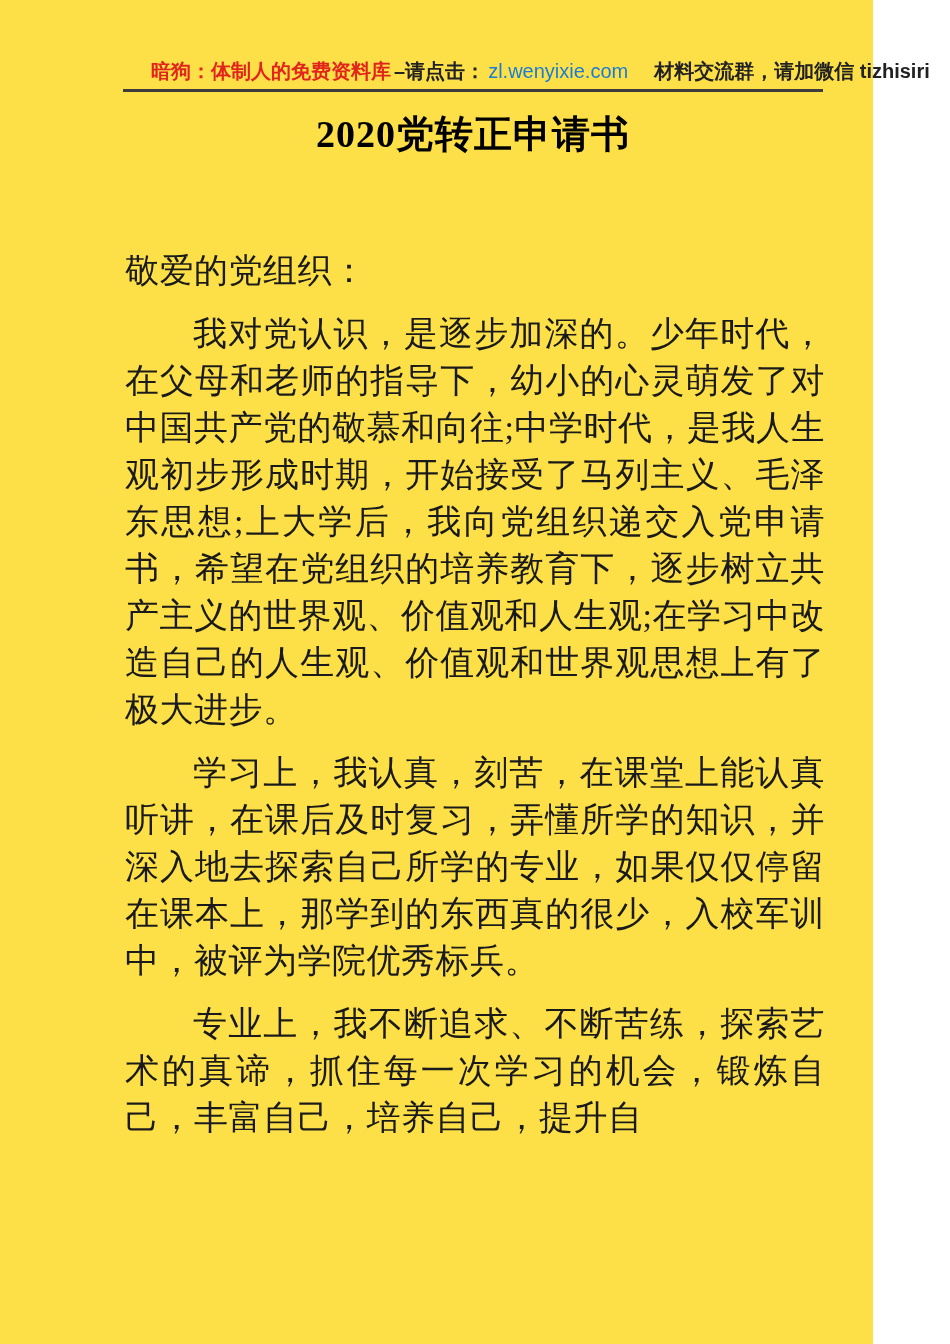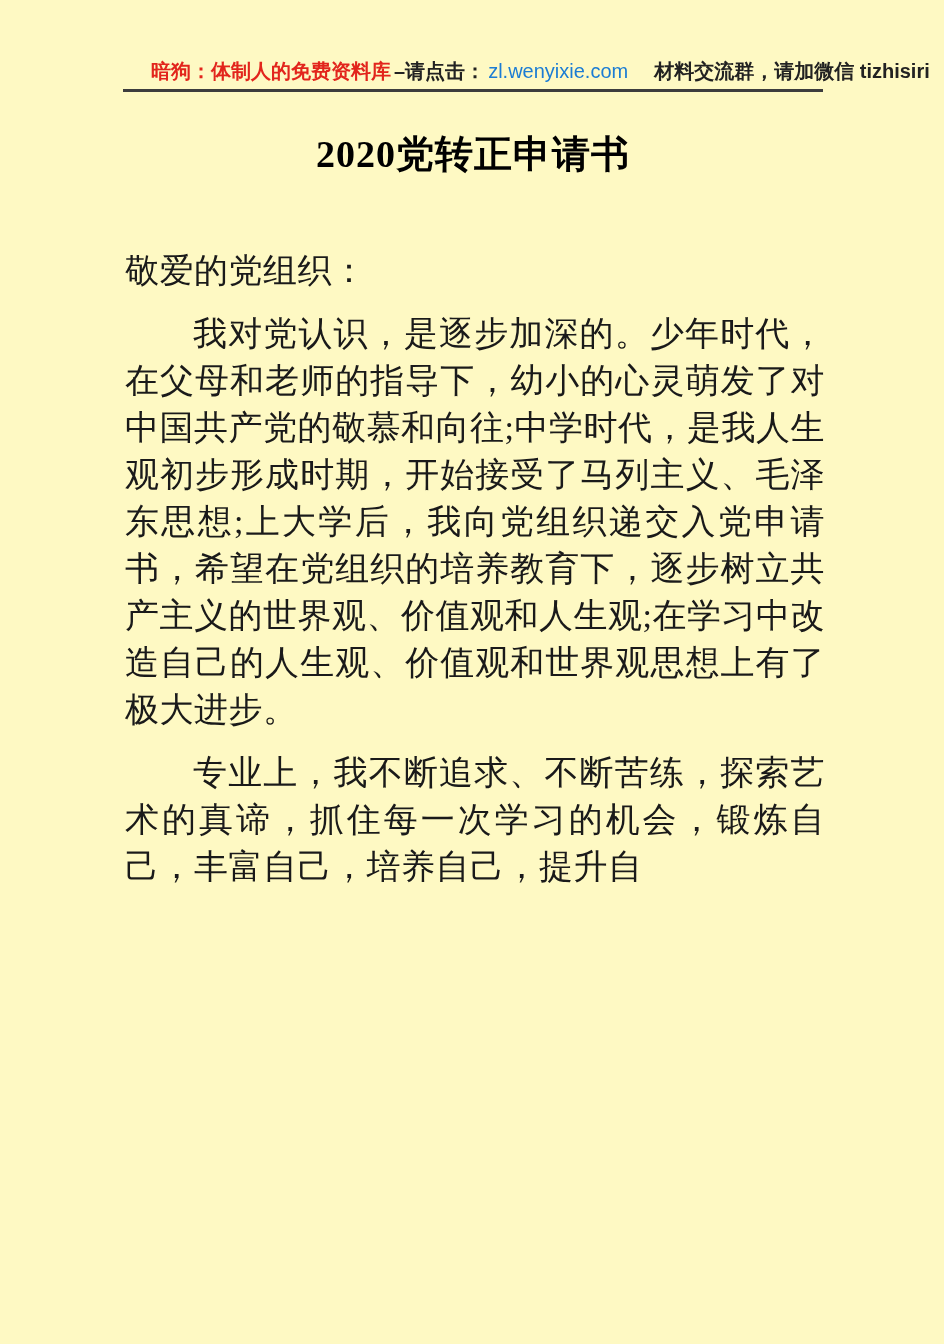--- a/index.html
+++ b/index.html
@@ -13,23 +13,23 @@
   body {
     width: 950px;
     height: 1344px;
     background: #ffffff;
     font-family: "Liberation Serif", "DejaVu Serif", serif;
     color: var(--text_color);
     overflow: hidden;
   }
   .page {
     position: relative;
-    width: 944px;
+    width: 873px;
     height: 1344px;
-    background: #fef9c3;
+    background: #fde047;
   }
   
   .promo-header {
     position: absolute;
     top: 58px;
     left: 123px;
     width: 700px;
     border-bottom: 3px solid var(--rule_color);
     padding: 0 0 5px 28px;
     font-family: "Liberation Sans", "DejaVu Sans", sans-serif;
@@ -53,21 +53,21 @@
     cursor: pointer;
   }
   .promo-group {
     color: #222222;
     font-weight: 600;
     margin-left: 26px;
   }
   
   .doc-title {
     position: absolute;
-    top: 128px;
+    top: 108px;
     left: 123px;
     width: 700px;
     margin: 0;
     text-align: center;
     font-family: "Liberation Serif", "DejaVu Serif", serif;
     font-size: 38px;
     line-height: 52px;
     font-weight: 700;
     letter-spacing: 1px;
     color: #000000;
@@ -99,16 +99,17 @@
 
   <div class="promo-header">
     <span class="promo-brand">暗狗：体制人的免费资料库</span><span class="promo-click">–请点击：</span><a class="promo-link">zl.wenyixie.com</a><span class="promo-group">材料交流群，请加微信 tizhisiri</span>
   </div>
 
   <h1 class="doc-title">2020党转正申请书</h1>
 
   <div class="doc-body">
     <p class="salutation">敬爱的党组织：</p>
     <p class="para">我对党认识，是逐步加深的。少年时代，在父母和老师的指导下，幼小的心灵萌发了对中国共产党的敬慕和向往;中学时代，是我人生观初步形成时期，开始接受了马列主义、毛泽东思想;上大学后，我向党组织递交入党申请书，希望在党组织的培养教育下，逐步树立共产主义的世界观、价值观和人生观;在学习中改造自己的人生观、价值观和世界观思想上有了极大进步。</p>
+    <p class="para">学习上，我认真，刻苦，在课堂上能认真听讲，在课后及时复习，弄懂所学的知识，并深入地去探索自己所学的专业，如果仅仅停留在课本上，那学到的东西真的很少，入校军训中，被评为学院优秀标兵。</p>
     <p class="para">专业上，我不断追求、不断苦练，探索艺术的真谛，抓住每一次学习的机会，锻炼自己，丰富自己，培养自己，提升自</p>
   </div>
 
 </div>
 
 </body></html>

